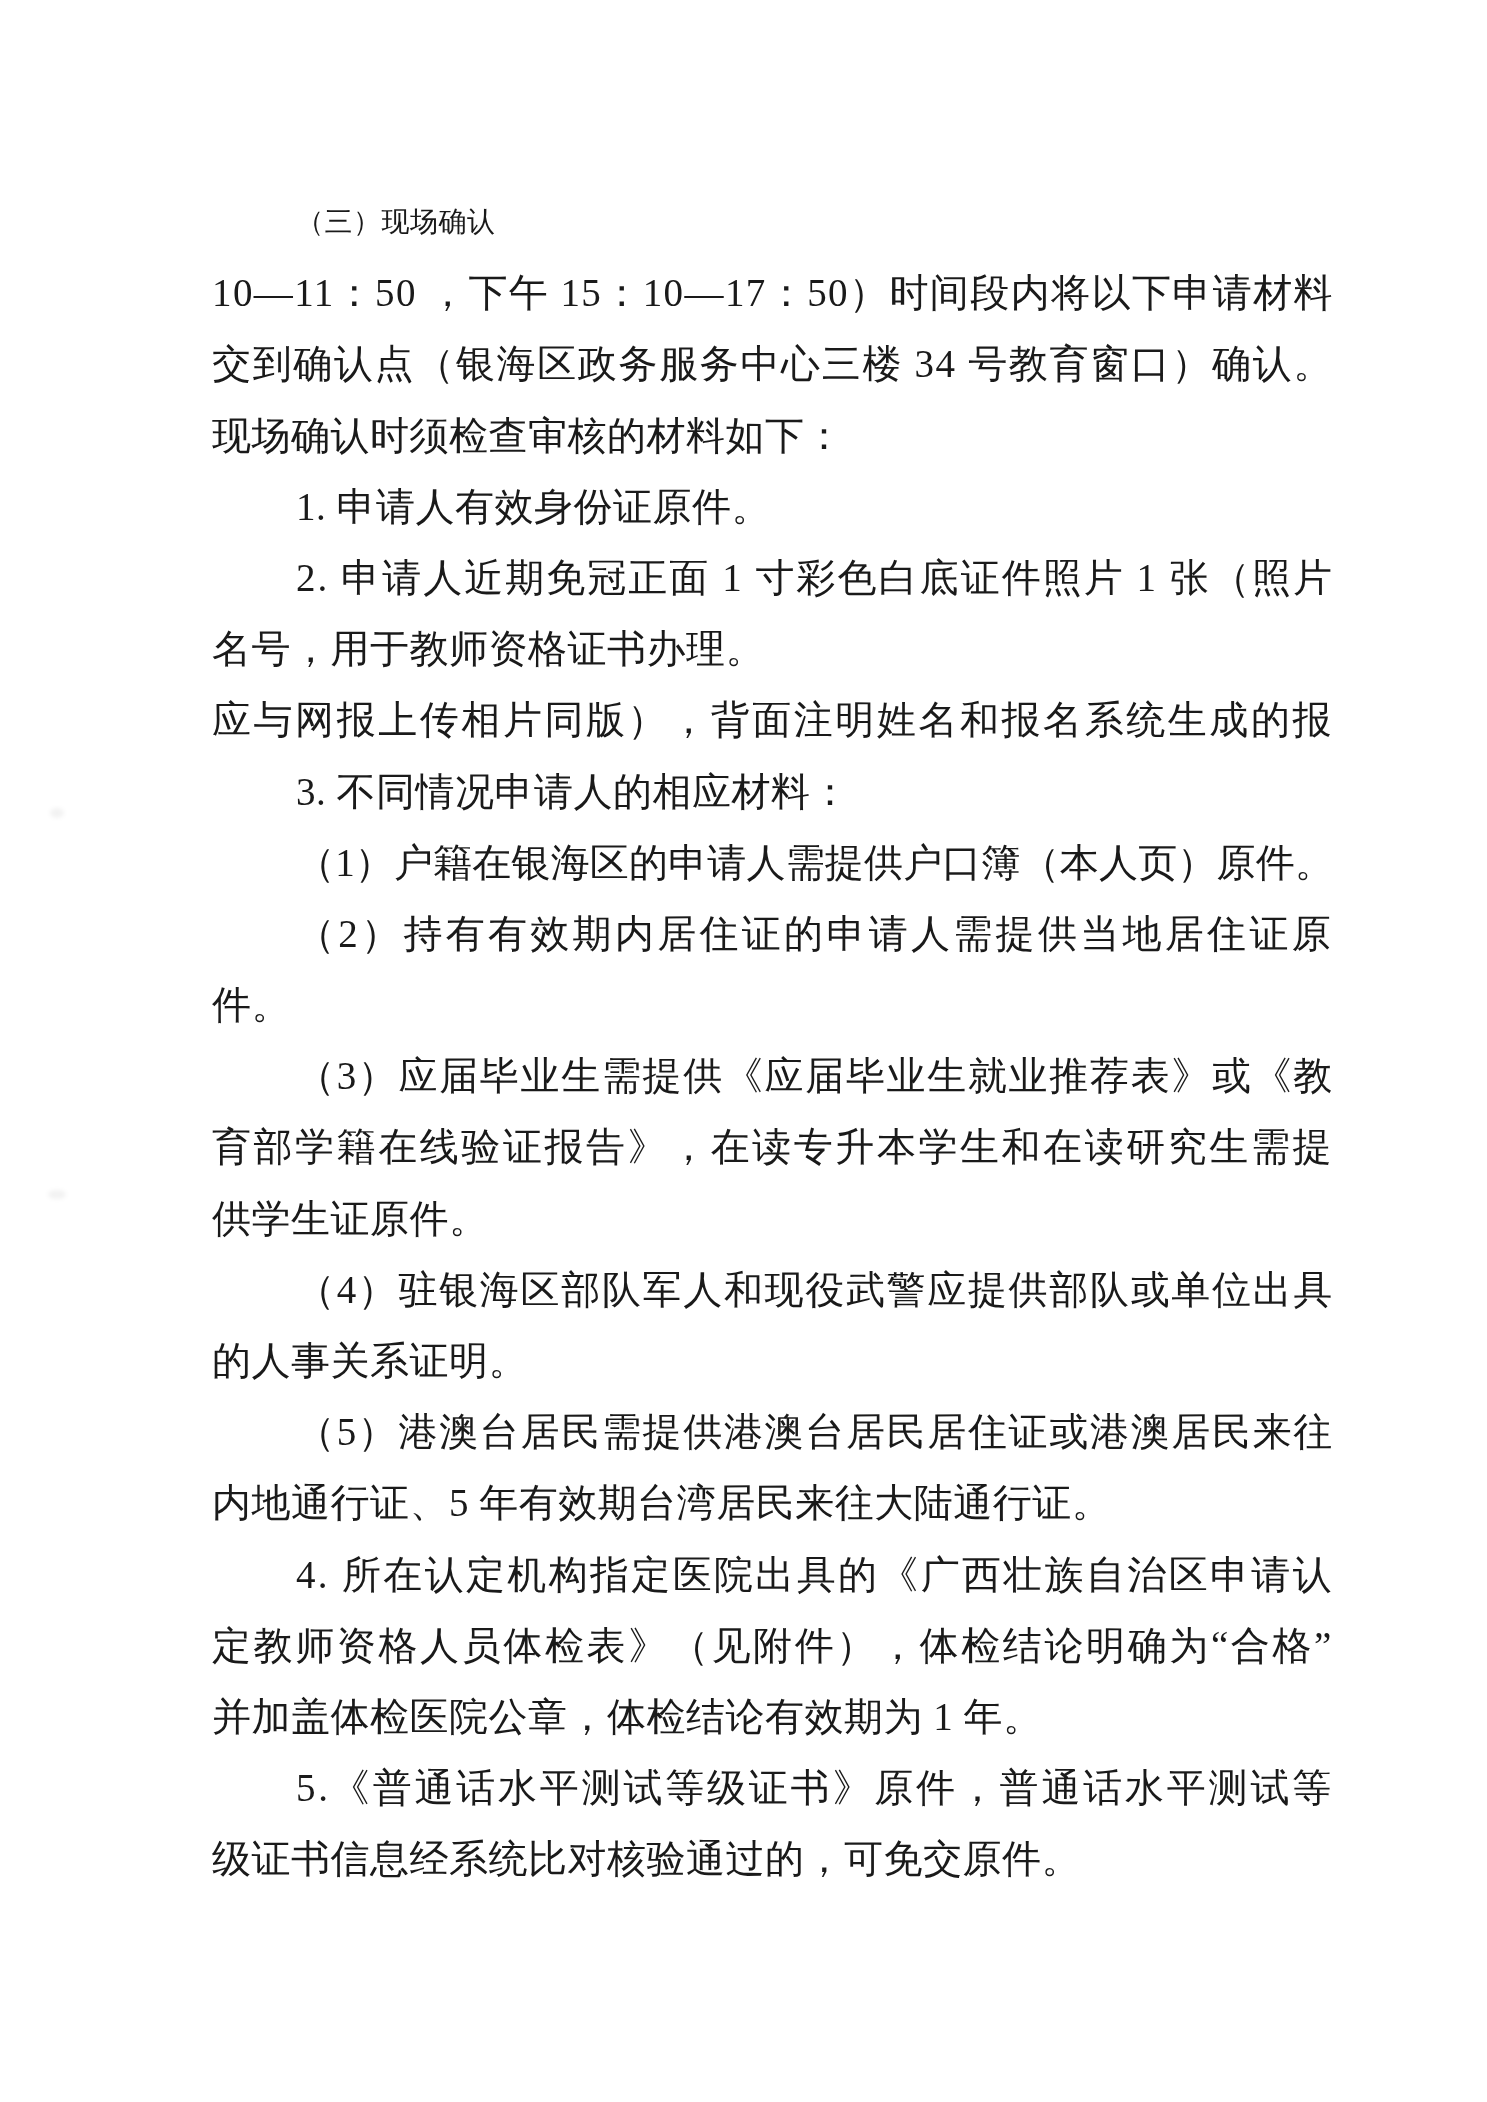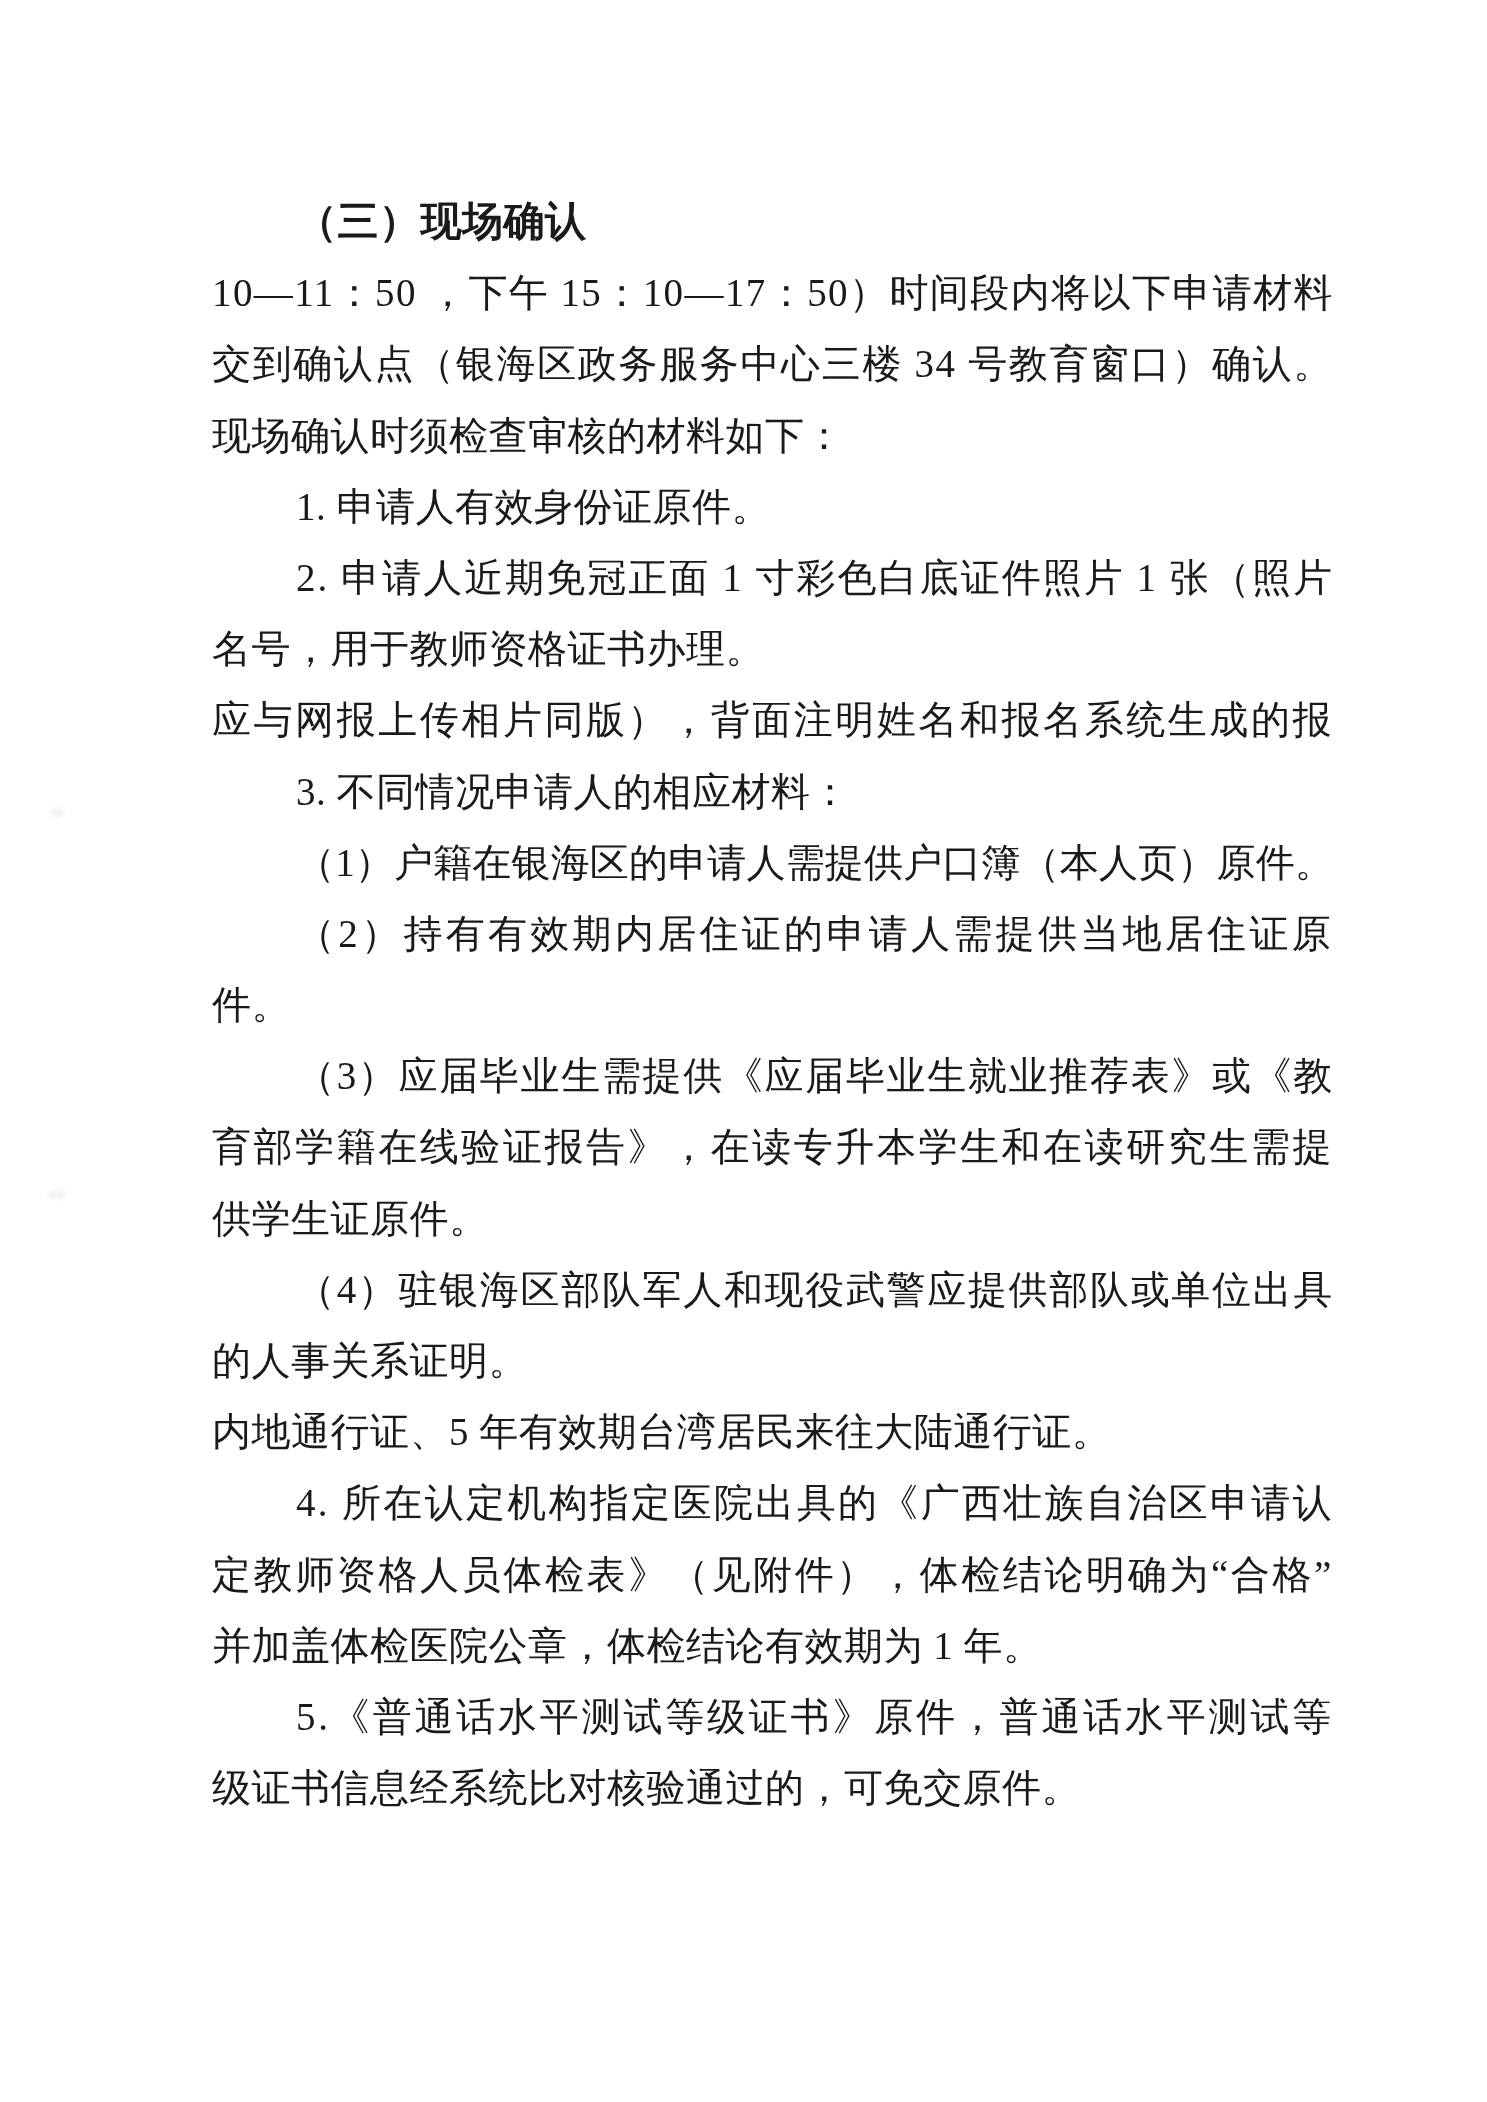--- a/index.html
+++ b/index.html
@@ -25,22 +25,22 @@
     height: 71.2px;
     line-height: 71.2px;
     font-size: 39px;
     color: #1a1a1a;
     white-space: pre;
     letter-spacing: 0.5px;
   }
   .line .t { letter-spacing: inherit; }
   .indent { padding-left: 84px; }
   .bold {
-    font-weight: 700;
-    font-size: 41px;
+    font-weight: 400;
+    font-size: 28px;
   }
   
   .artifact {
     position: absolute;
     background: rgba(0,0,0,0.05);
     border-radius: 50%;
     filter: blur(2px);
   }
   .a1 { left: 50px; top: 808px; width: 14px; height: 10px; }
   .a2 { left: 48px; top: 1190px; width: 18px; height: 9px; }
@@ -60,20 +60,21 @@
       <div class="line fill"><span class="t" style="letter-spacing: 2.55556px;">应与网报上传相片同版），背面注明姓名和报名系统生成的报</span></div>
       <div class="line indent"><span class="t">3. 不同情况申请人的相应材料：</span></div>
       <div class="line indent fill"><span class="t" style="letter-spacing: 0.166667px; text-align: center;">（1）户籍在银海区的申请人需提供户口簿（本人页）原件。</span></div>
       <div class="line indent fill"><span class="t" style="letter-spacing: 3.3px;">（2）持有有效期内居住证的申请人需提供当地居住证原</span></div>
       <div class="line"><span class="t">件。</span></div>
       <div class="line indent fill"><span class="t" style="letter-spacing: 1.67308px;">（3）应届毕业生需提供《应届毕业生就业推荐表》或《教</span></div>
       <div class="line fill"><span class="t" style="letter-spacing: 2.55556px; margin-top: 42px;">育部学籍在线验证报告》，在读专升本学生和在读研究生需提</span></div>
       <div class="line"><span class="t">供学生证原件。</span></div>
       <div class="line indent fill"><span class="t" style="letter-spacing: 1.67308px;">（4）驻银海区部队军人和现役武警应提供部队或单位出具</span></div>
       <div class="line"><span class="t">的人事关系证明。</span></div>
+      <div class="line indent fill"><span class="t" style="letter-spacing: 1.67308px;">（5）港澳台居民需提供港澳台居民居住证或港澳居民来往</span></div>
       <div class="line"><span class="t">内地通行证、5 年有效期台湾居民来往大陆通行证。</span></div>
       <div class="line indent fill"><span class="t" style="letter-spacing: 2.33333px;">4. 所在认定机构指定医院出具的《广西壮族自治区申请认</span></div>
       <div class="line fill"><span class="t" style="letter-spacing: 2.62054px;">定教师资格人员体检表》（见附件），体检结论明确为“合格”</span></div>
       <div class="line"><span class="t">并加盖体检医院公章，体检结论有效期为 1 年。</span></div>
       <div class="line indent fill"><span class="t" style="letter-spacing: 2.79808px;">5.《普通话水平测试等级证书》原件，普通话水平测试等</span></div>
       <div class="line"><span class="t">级证书信息经系统比对核验通过的，可免交原件。</span></div>
     </div>
   <div class="artifact a1"></div>
   <div class="artifact a2"></div>
 </div>

